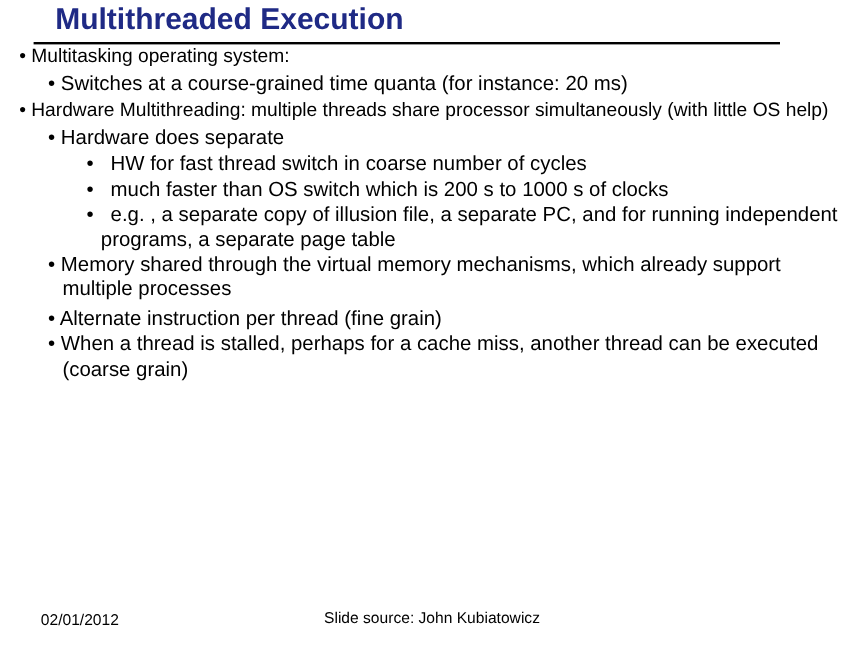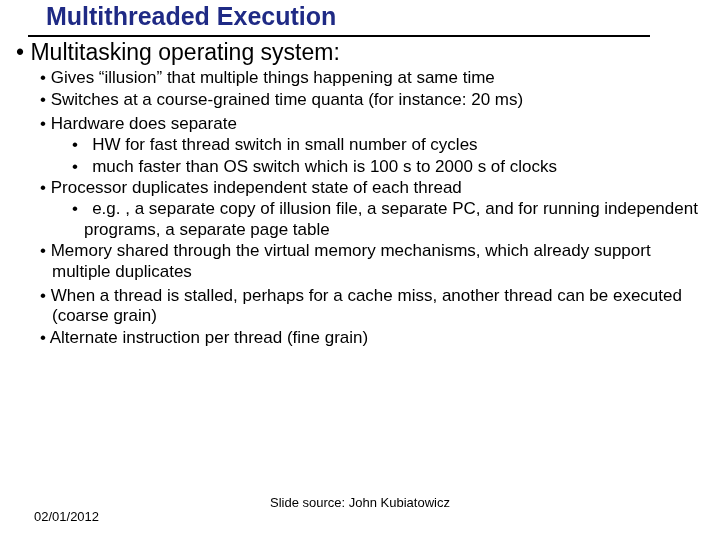--- a/index.html
+++ b/index.html
@@ -31,21 +31,21 @@
   }
   .content {
     padding: 0 20px 0 12px;
   }
   ul.level1 {
     list-style: none;
     margin: 0;
     padding: 0;
   }
   ul.level1 > li {
-    font-size: 23px;
+    font-size: 16px;
     line-height: 1.18;
     margin: 0 0 2px 0;
     padding-left: 18px;
     text-indent: -14px;
   }
   ul.level1 > li::before {
     content: "• ";
   }
   ul.level2 {
     list-style: none;
@@ -88,55 +88,54 @@
   .footer-date {
     position: absolute;
     left: 34px;
     bottom: 0;
   }
   .footer-source {
     position: absolute;
     left: 0;
     width: 720px;
     text-align: center;
-    bottom: 14px;
+    bottom: 2px;
   }
 </style>
 </head>
 <body>
 
 <div class="slide">
 
   <div class="title">Multithreaded Execution</div>
   <hr class="title-rule">
 
   <div class="content">
     <ul class="level1">
       <li>Multitasking operating system:</li>
       <ul class="level2">
-        <li>Gives “illusion” that multiple things happening at same time</li>
         <li>Switches at a course-grained time quanta (for instance: 20 ms)</li>
       </ul>
 
+      <li>Hardware Multithreading: multiple threads share processor simultaneously (with little OS help)</li>
       <ul class="level2">
         <li>Hardware does separate</li>
         <ul class="level3">
-          <li>HW for fast thread switch in small number of cycles</li>
-          <li>much faster than OS switch which is 100 s to 2000 s of clocks</li>
+          <li>HW for fast thread switch in coarse number of cycles</li>
+          <li>much faster than OS switch which is 200 s to 1000 s of clocks</li>
         </ul>
-        <li>Processor duplicates independent state of each thread</li>
         <ul class="level3">
           <li>e.g. , a separate copy of illusion file, a separate PC, and for running independent programs, a separate page table</li>
         </ul>
-        <li>Memory shared through the virtual memory mechanisms, which already support multiple duplicates</li>
+        <li>Memory shared through the virtual memory mechanisms, which already support multiple processes</li>
       </ul>
 
       <ul class="level2">
+        <li>Alternate instruction per thread (fine grain)</li>
         <li>When a thread is stalled, perhaps for a cache miss, another thread can be executed (coarse grain)</li>
-        <li>Alternate instruction per thread (fine grain)</li>
       </ul>
     </ul>
   </div>
 
   <div class="footer">
     <div class="footer-date">02/01/2012</div>
     <div class="footer-source">Slide source: John Kubiatowicz</div>
   </div>
 </div>
 

